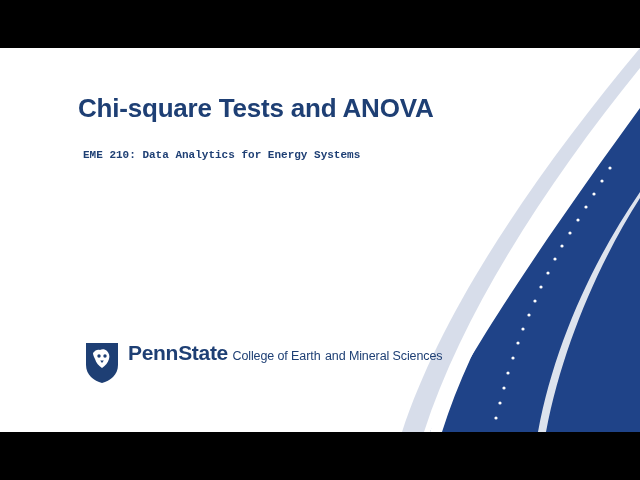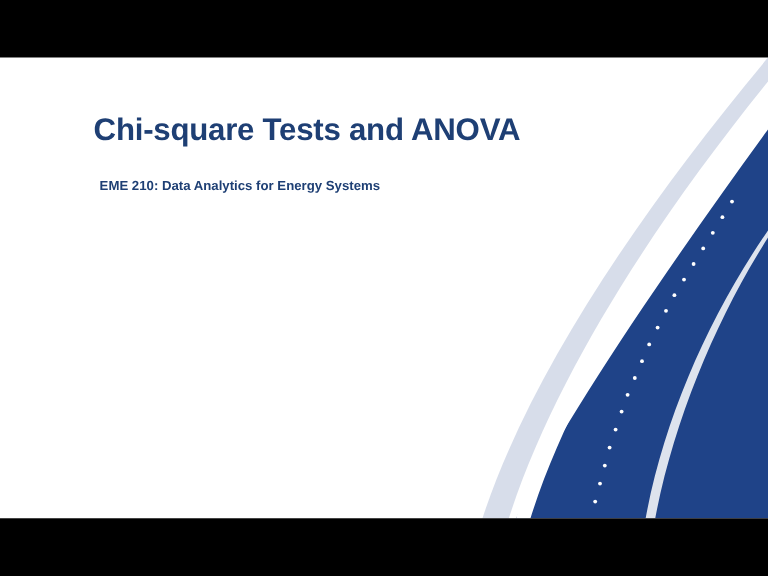--- a/index.html
+++ b/index.html
@@ -49,20 +49,21 @@
     white-space: nowrap;
   }
   .course {
     position: absolute;
     left: 83px;
     top: 101px;
     font-size: 11px;
     font-weight: bold;
     color: #1e3f74;
     white-space: nowrap;
+    font-family: Liberation Mono, monospace;
   }
   .authors {
     position: absolute;
     left: 83px;
     top: 127px;
     font-size: 10.5px;
     color: #1e3f74;
     white-space: nowrap;
   }
   .authors .names {
@@ -149,17 +150,31 @@
         <circle cx="186" cy="370" r="1.6"></circle>
       </g>
       <path d="M330,150 C288,216 252,300 236,384 L228,384 C244,298 282,214 330,144 Z" fill="#ffffff" opacity="0.85"></path>
     </svg>
 
     <div class="title">Chi-square Tests and ANOVA</div>
 
     <div class="course">EME 210: Data Analytics for Energy Systems</div>
 
 
+    <div class="logo">
+      <svg class="logo-shield" viewBox="0 0 36 44">
+        <path d="M2,2 L34,2 L34,24 C34,34 26,40 18,42 C10,40 2,34 2,24 Z" fill="#1e3f74"></path>
+        <path d="M9,12 C11,9 14,8 16,9 C18,8 21,8 23,10 C25,12 26,15 25,18 C24,22 21,25 18,27 C15,25 12,22 11,18 C10,16 9,14 9,12 Z" fill="#ffffff"></path>
+        <circle cx="15" cy="15" r="1.7" fill="#1e3f74"></circle>
+        <circle cx="21" cy="15" r="1.7" fill="#1e3f74"></circle>
+        <path d="M16.2,19.5 L19.8,19.5 L18,22 Z" fill="#1e3f74"></path>
+      </svg>
+      <span class="logo-text">
+        <span class="logo-wordmark">PennState</span>
+        <span class="logo-unit">College of Earth</span>
+        <span class="logo-unit">and Mineral Sciences</span>
+      </span>
+    </div>
 
   </div>
 
   <div class="letterbox bottom"></div>
 </div>
 
 </body></html>

